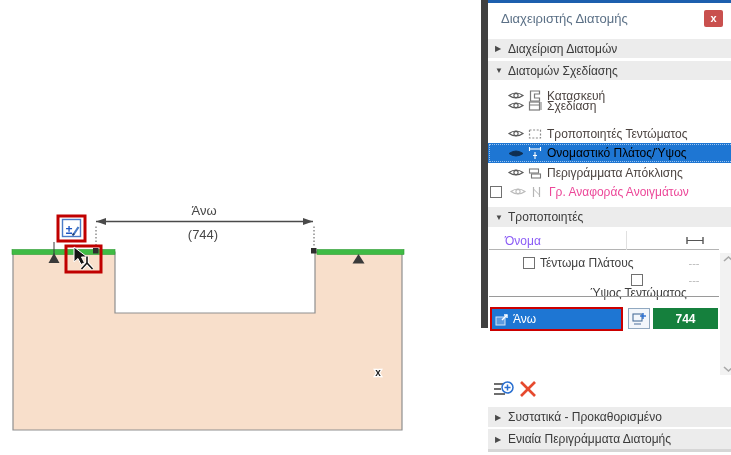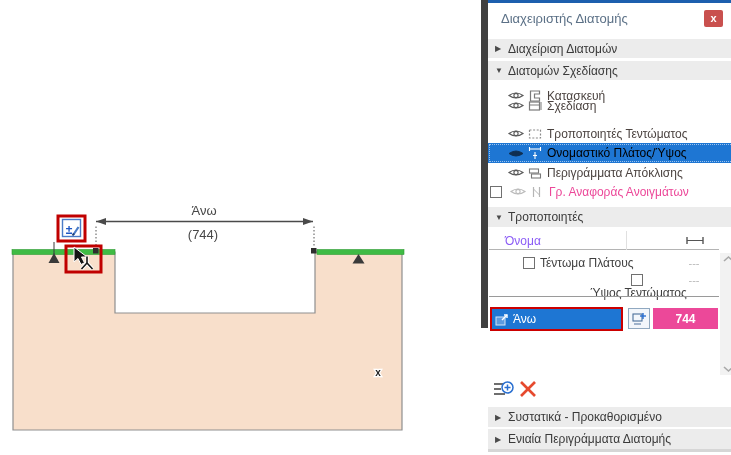--- a/index.html
+++ b/index.html
@@ -40,21 +40,21 @@
   
   .sbar{position:absolute;left:232px;top:253px;width:17px;height:122px;background:#f2f2f2;}
   .sbar .sb-up{position:absolute;top:2px;left:2px;}
   .sbar .sb-dn{position:absolute;bottom:2px;left:2px;}
   
   .mod-sel{position:absolute;left:2px;top:307px;width:133px;height:24px;border:2px solid #cc0000;
            background:#1e76d3;box-sizing:border-box;display:flex;align-items:center;color:#fff;}
   .mod-sel .lbl{margin-left:4px;}
   .stretch-btn{position:absolute;left:140px;top:308px;width:22px;height:21px;border:1px solid #90a8c0;
                background:#f2f6fb;box-sizing:border-box;display:flex;align-items:center;justify-content:center;}
-  .val-field{position:absolute;left:165px;top:308px;width:65px;height:21px;background:#ec4899;color:#fff;
+  .val-field{position:absolute;left:165px;top:308px;width:65px;height:21px;background:#15803d;color:#fff;
              display:flex;align-items:center;justify-content:center;font-weight:600;}
   
   .add-btn{position:absolute;left:5px;top:379px;width:22px;height:20px;}
   .del-btn{position:absolute;left:31px;top:380px;width:18px;height:18px;}
   .panel-bottom{position:absolute;top:449px;left:0;width:250px;height:3px;background:#d6d6d6;}
   svg{display:block;}
 </style>
 </head>
 <body>
 

